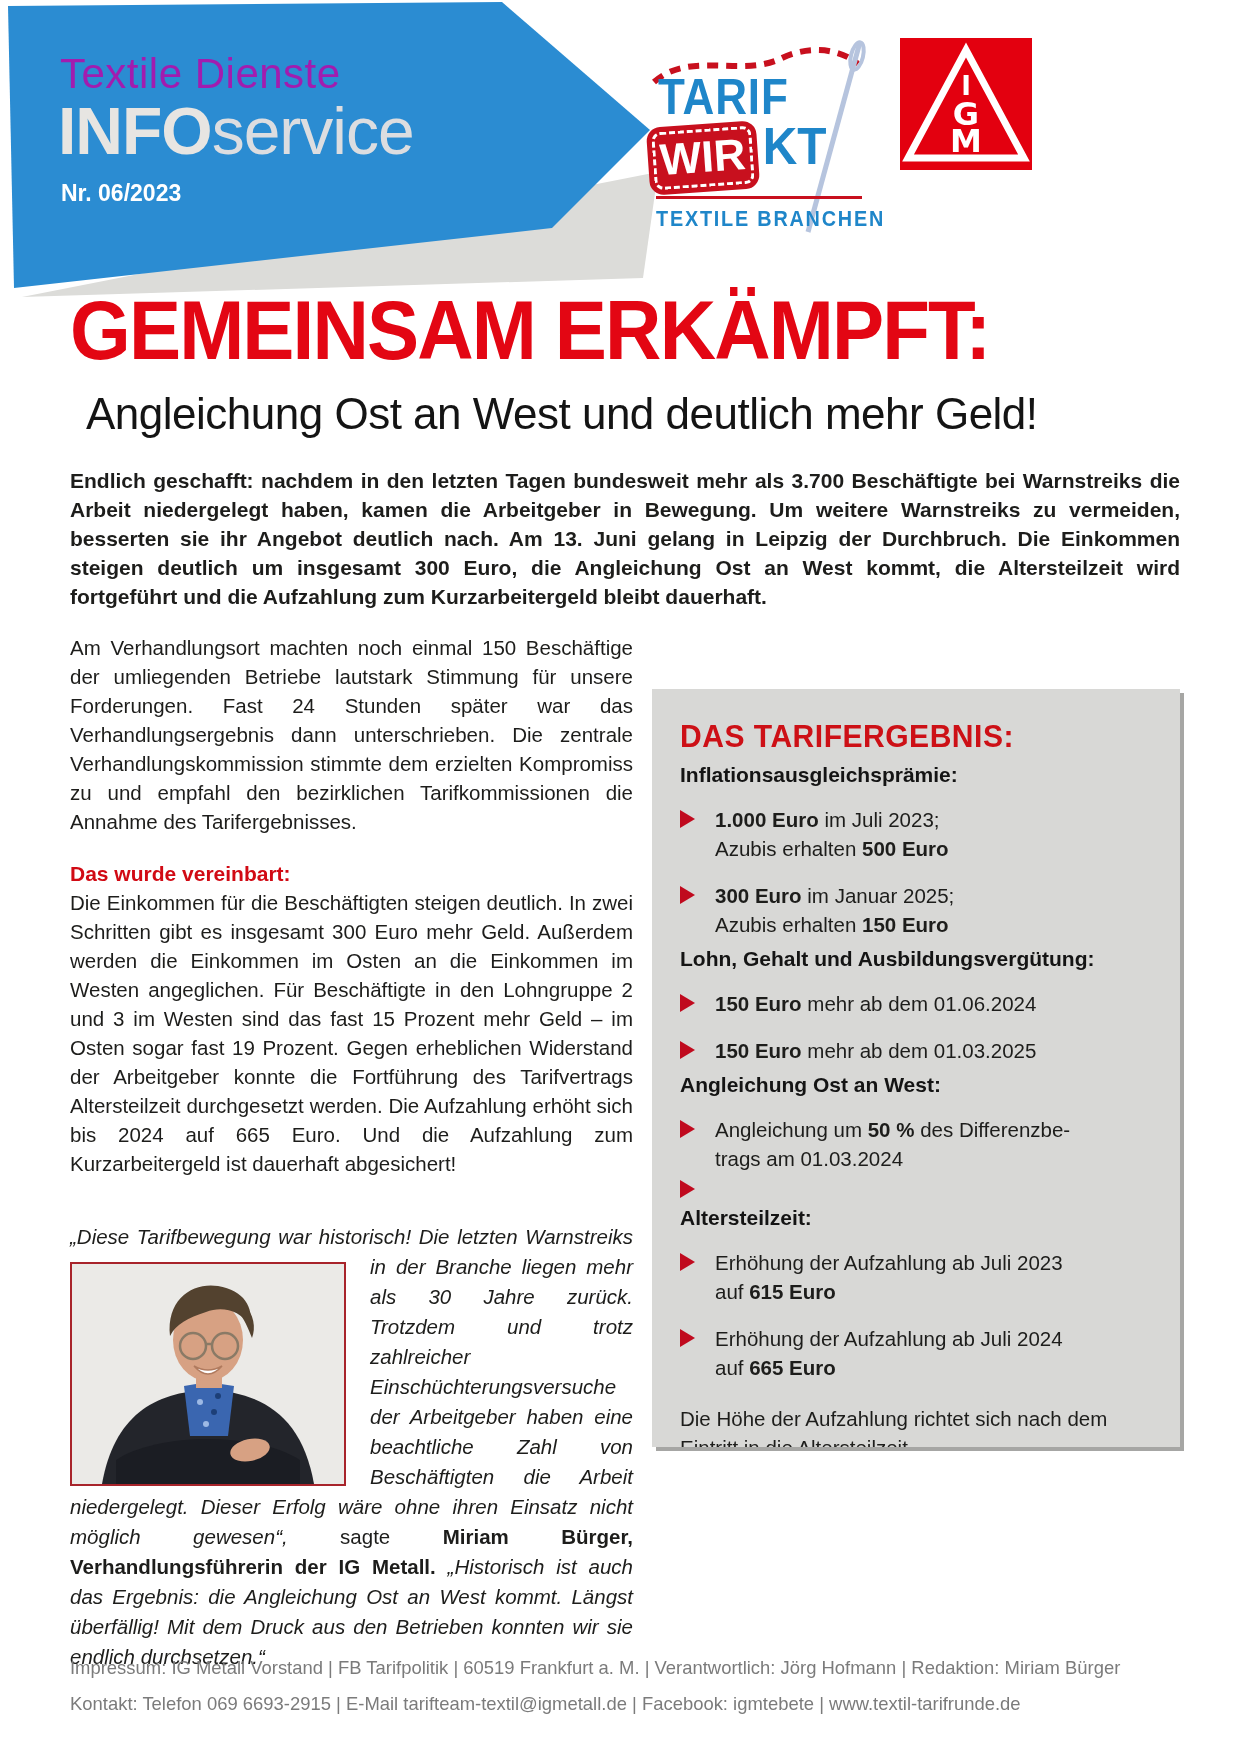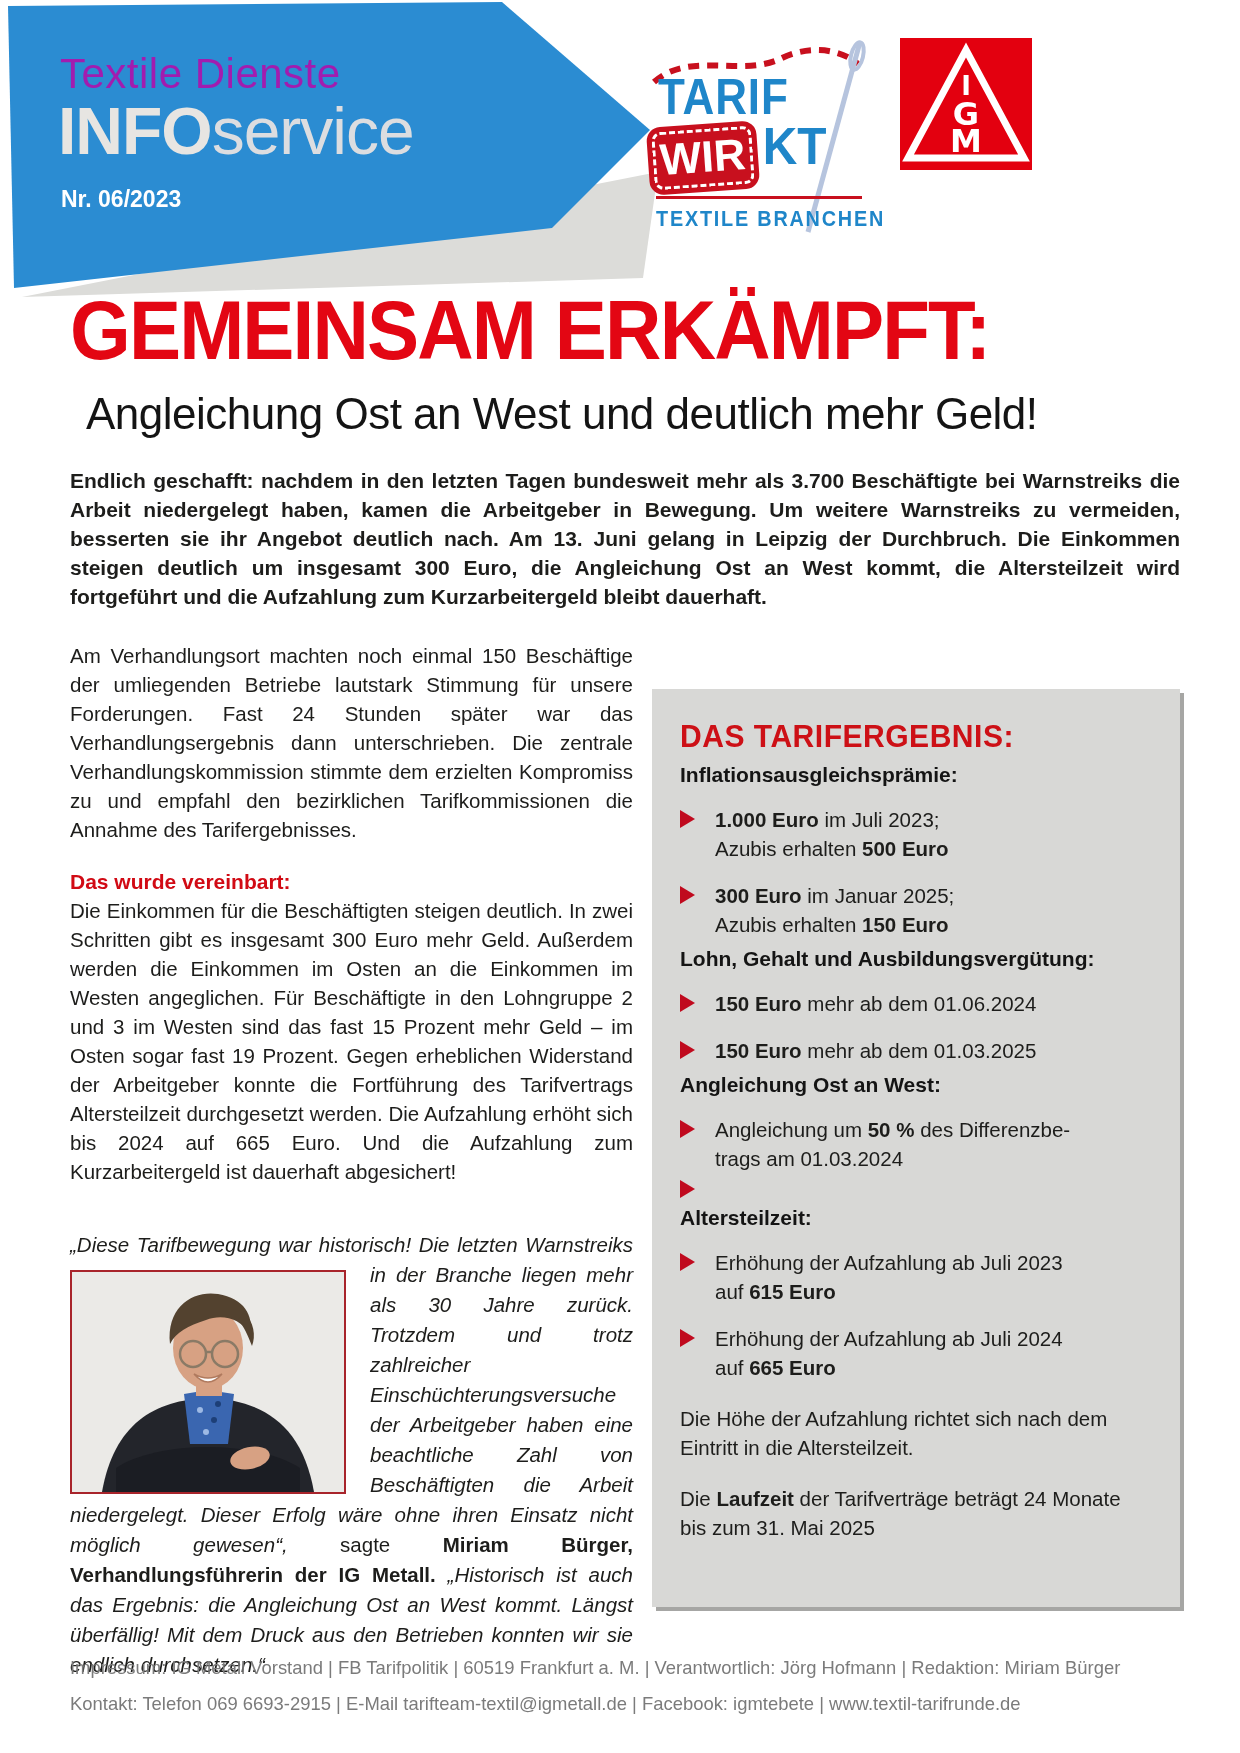--- a/index.html
+++ b/index.html
@@ -9,21 +9,21 @@
   
   .header{position:absolute;top:0;left:0;width:720px;height:320px;}
   .banner-gray{position:absolute;top:0;left:0;width:700px;height:310px;background:#dcdcd9;
     clip-path:polygon(22px 297px,658px 172px,643px 278px);}
   .banner-blue{position:absolute;top:0;left:0;width:700px;height:300px;background:#2b8cd2;
     clip-path:polygon(8px 6px,502px 2px,650px 130px,552px 228px,14px 288px);}
   .brand-line1{position:absolute;top:50px;left:60px;font-size:42px;color:#a21caf;letter-spacing:.5px;}
   .brand-line2{position:absolute;top:98px;left:58px;font-size:66px;line-height:1;white-space:nowrap;}
   .brand-info{font-weight:bold;color:#e7e5e2;letter-spacing:-1px;}
   .brand-service{color:#dcdde0;letter-spacing:-1px;}
-  .brand-issue{position:absolute;top:186px;left:61px;font-size:23px;font-weight:bold;color:#fff;}
+  .brand-issue{position:absolute;top:180px;left:61px;font-size:23px;font-weight:bold;color:#fff;}
 
   
   .tw{position:absolute;left:642px;top:36px;width:240px;height:205px;}
   .tw-stitch{position:absolute;top:6px;left:8px;width:214px;height:50px;}
   .tw-needle{position:absolute;top:0;right:2px;width:92px;height:202px;}
   .tw-tarif{position:absolute;top:32px;left:16px;font-size:50px;font-weight:bold;color:#1f86c9;
     transform:scaleX(.88);transform-origin:left top;letter-spacing:1px;}
   .tw-mid{position:absolute;top:80px;left:6px;white-space:nowrap;}
   .tw-wir{display:inline-block;background:#c8101e;color:#fff;font-size:44px;font-weight:bold;
     padding:8px 12px 10px;border-radius:14px;outline:3px dashed #fff;outline-offset:-8px;
@@ -39,35 +39,35 @@
 
   
   .content{position:absolute;top:288px;left:70px;width:1110px;}
   .headline{margin:0;font-size:84px;line-height:1;font-weight:bold;color:#e30613;
     letter-spacing:-2px;transform:scaleX(.93);transform-origin:left top;white-space:nowrap;}
   .subhead{margin:18px 16px 0;font-size:44px;line-height:1.1;font-weight:normal;color:#141414;
     letter-spacing:-.5px;white-space:nowrap;}
   .intro{margin:28px 0 0;font-weight:bold;font-size:21px;line-height:29px;text-align:justify;}
 
   .cols{display:flex;gap:19px;margin-top:22px;}
-  .col-left{width:563px;margin-top:8px;}
+  .col-left{width:563px;}
   .col-right{width:528px;}
 
   .body-p{margin:0;font-size:20.5px;line-height:29px;text-align:justify;}
   .red-sub{margin:26px 0 2px;font-size:21px;font-weight:bold;color:#d10a14;}
 
   .quote{margin:44px 0 0;font-size:20.5px;line-height:30px;font-style:italic;text-align:justify;}
   .quote .roman{font-style:normal;}
   .quote .b, .b{font-weight:bold;}
   .photo-float{float:left;width:276px;height:224px;margin:10px 24px 4px 0;
     border:2px solid #a8242b;box-sizing:border-box;background:#ebeae7;}
 
   
   .box{margin-top:56px;background:#d8d8d6;box-shadow:4px 4px 0 #a6a6a4;
-    padding:30px 28px;height:918px;box-sizing:border-box;overflow:hidden;}
+    padding:30px 28px;height:758px;box-sizing:border-box;overflow:hidden;}
   .box-title{margin:0;font-size:31px;font-weight:bold;color:#cd1016;letter-spacing:.5px;
     transform:scaleX(.97);transform-origin:left top;}
   .box-h{margin:8px 0 0;font-size:21px;font-weight:bold;color:#141414;}
   .bullet{display:flex;margin:18px 0 0;}
   .tri{flex:none;width:0;height:0;border-left:15px solid #c00a1e;
     border-top:9px solid transparent;border-bottom:9px solid transparent;margin-top:5px;}
   .bullet-text{margin-left:20px;font-size:20.5px;line-height:29px;white-space:pre-line;}
   .note{margin:22px 0 0;font-size:20.5px;line-height:29px;}
 
   

